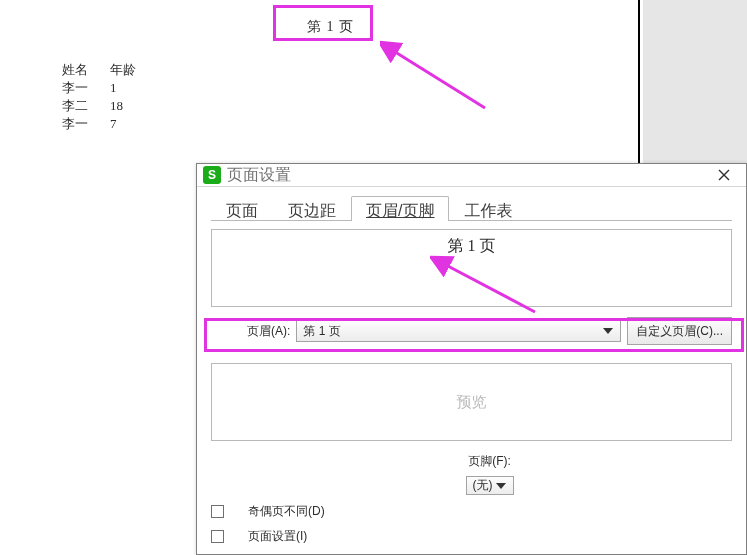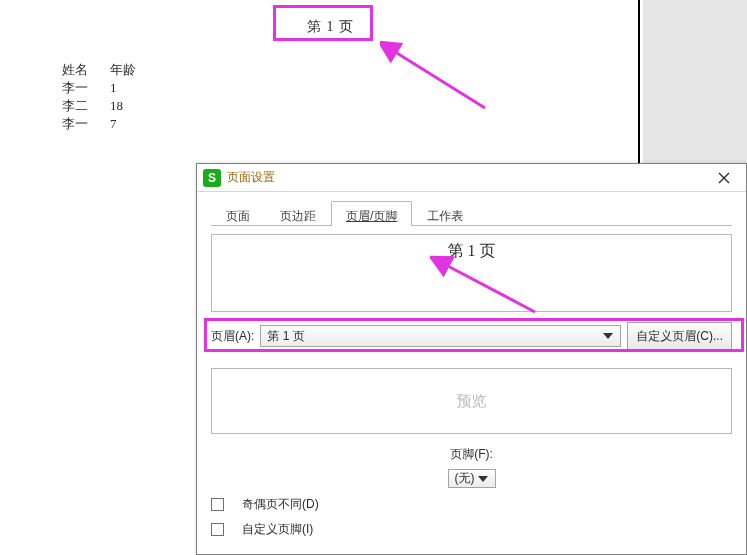--- a/index.html
+++ b/index.html
@@ -101,22 +101,22 @@
     background: #1AAD19;
     border-radius: 3px;
     display: flex; align-items: center; justify-content: center;
     color: #fff;
     font-weight: bold;
     font-size: 12px;
     margin-right: 6px;
   }
   .titlebar .title {
     flex: 1;
-    font-size: 12px;
-    color: #a16207;
+    font-size: 16px;
+    color: #737373;
   }
   .titlebar .close-btn {
     width: 32px; height: 22px;
     display: flex; align-items: center; justify-content: center;
     cursor: pointer;
   }
   .titlebar .close-btn svg { width: 12px; height: 12px; }
 
   .dialog-body {
     flex: 1;
@@ -124,21 +124,21 @@
     position: relative;
   }
 
   .tabstrip {
     display: flex;
     border-bottom: 1px solid #B9B9B9;
     height: 26px;
   }
   .tab {
     padding: 4px 14px 0 14px;
-    font-size: 12px;
+    font-size: 16px;
     color: #3C3C3C;
     border: 1px solid transparent;
     border-bottom: none;
     position: relative;
     top: 1px;
     cursor: pointer;
     line-height: 20px;
   }
   .tab.active {
     border-color: #B9B9B9;
@@ -160,20 +160,21 @@
     color: #2C2C2C;
     font-family: "SimSun", serif;
     position: relative;
   }
 
   .row-controls {
     margin-top: 10px;
     display: flex;
     align-items: center;
     gap: 6px;
+    margin-left: 36px;
   }
   .row-controls .lbl {
     font-size: 12px;
     color: #2C2C2C;
     white-space: nowrap;
   }
   .combo {
     flex: 1;
     height: 22px;
     border: 1px solid #A3A3A3;
@@ -198,33 +199,33 @@
     padding: 0 8px;
     font-size: 12px;
     color: #2C2C2C;
     cursor: pointer;
     display: flex; align-items: center;
     white-space: nowrap;
   }
 
   .preview-mid {
     margin-top: 18px;
-    height: 66px;
+    height: 78px;
     border: 1px solid #B9B9B9;
     background: #fff;
     display: flex; align-items: center; justify-content: center;
     font-size: 15px;
     color: #B9B9B9;
   }
 
   .check-row {
     margin-top: 8px;
     display: flex;
     align-items: center;
-    gap: 18px;
+    gap: 24px;
     font-size: 12px;
     color: #2C2C2C;
     cursor: pointer;
   }
   .check-row .box {
     width: 13px; height: 13px;
     border: 1px solid #6F6F6F;
     background: #fff;
   }
 
@@ -334,21 +335,21 @@
         </span>
       </div>
     </div>
 
     <div class="check-row">
       <span class="box"></span>
       <span>奇偶页不同(D)</span>
     </div>
     <div class="check-row">
       <span class="box"></span>
-      <span>自定义页脚(I)</span>
+      <span>页面设置(I)</span>
     </div>
 
   </div>
 </div>
 
 <div class="arrow" style="left:430px; top:254px;">
   <svg width="120" height="70">
     <defs>
       <marker id="ah2" markerWidth="8" markerHeight="8" refX="2" refY="4" orient="auto">
         <path d="M0,0 L8,4 L0,8 Z" fill="#E233E2"></path>

